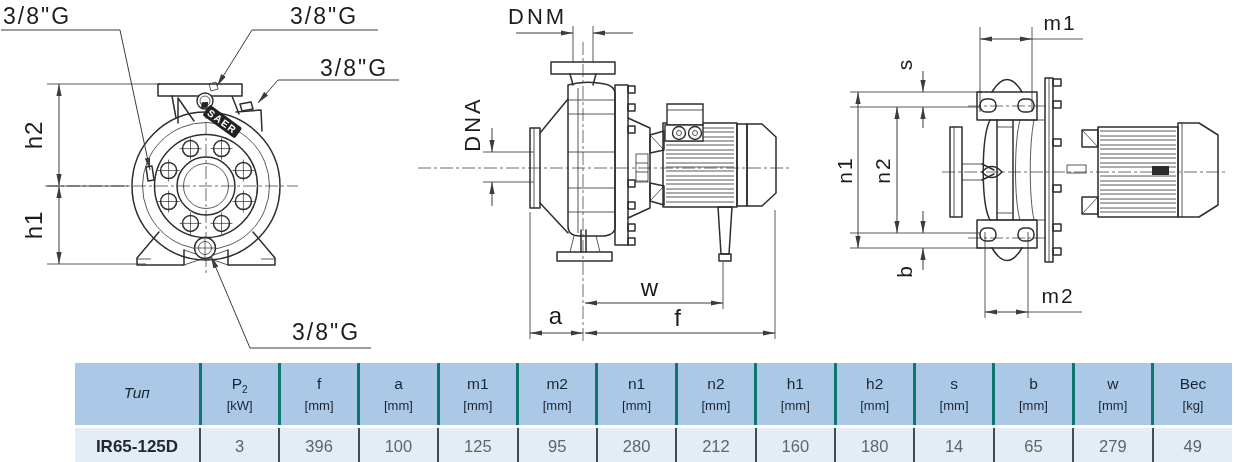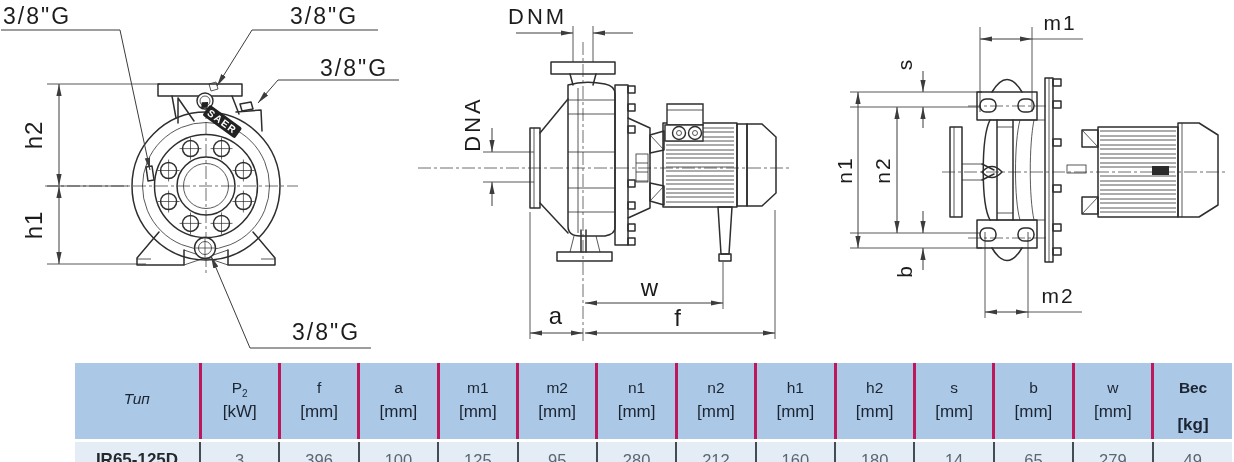--- a/index.html
+++ b/index.html
@@ -21,27 +21,27 @@
   .dlbl{font-family:"Liberation Sans",sans-serif;font-size:24px;letter-spacing:1px;fill:#1c1c1c;}
   .dlbl3{font-family:"Liberation Sans",sans-serif;font-size:21px;letter-spacing:2px;fill:#1c1c1c;}
   .brand{font-family:"Liberation Sans",sans-serif;font-size:10px;font-weight:bold;
          letter-spacing:1.5px;fill:#ffffff;}
 
   
   .datasheet{position:absolute;left:75px;top:363px;width:1157px;}
   table{border-collapse:collapse;table-layout:fixed;width:100%;}
   col.c-type{width:125px;}
   th{background:#abc9e7;height:58px;font-weight:400;color:#1b2430;
-     border-left:3px solid #be185d;border-bottom:3px solid #fff;
+     border-left:3px solid #0f766e;border-bottom:3px solid #fff;
      padding:2px 0;text-align:center;vertical-align:middle;line-height:1.35;}
   th:first-child{border-left:none;font-style:italic;}
   th .hl{font-size:15.5px;}
-  th .hu{font-size:17px;}
+  th .hu{font-size:13px;}
   th sub{font-size:10px;}
-  th.bold .hl, th.bold .hu{font-weight:700;margin-top:13px;}
+  th.bold .hl, th.bold .hu{font-weight:400;}
   td{background:#e4edf5;height:35px;text-align:center;vertical-align:middle;
      font-size:16.5px;color:#5b6670;border-left:2px solid #454b52;
      border-bottom:2px solid #5a5f66;}
   td:first-child{border-left:none;}
   td.type-cell{font-weight:700;color:#23292e;font-size:17px;}
 </style>
 </head>
 <body>
 
 <div class="stage">

